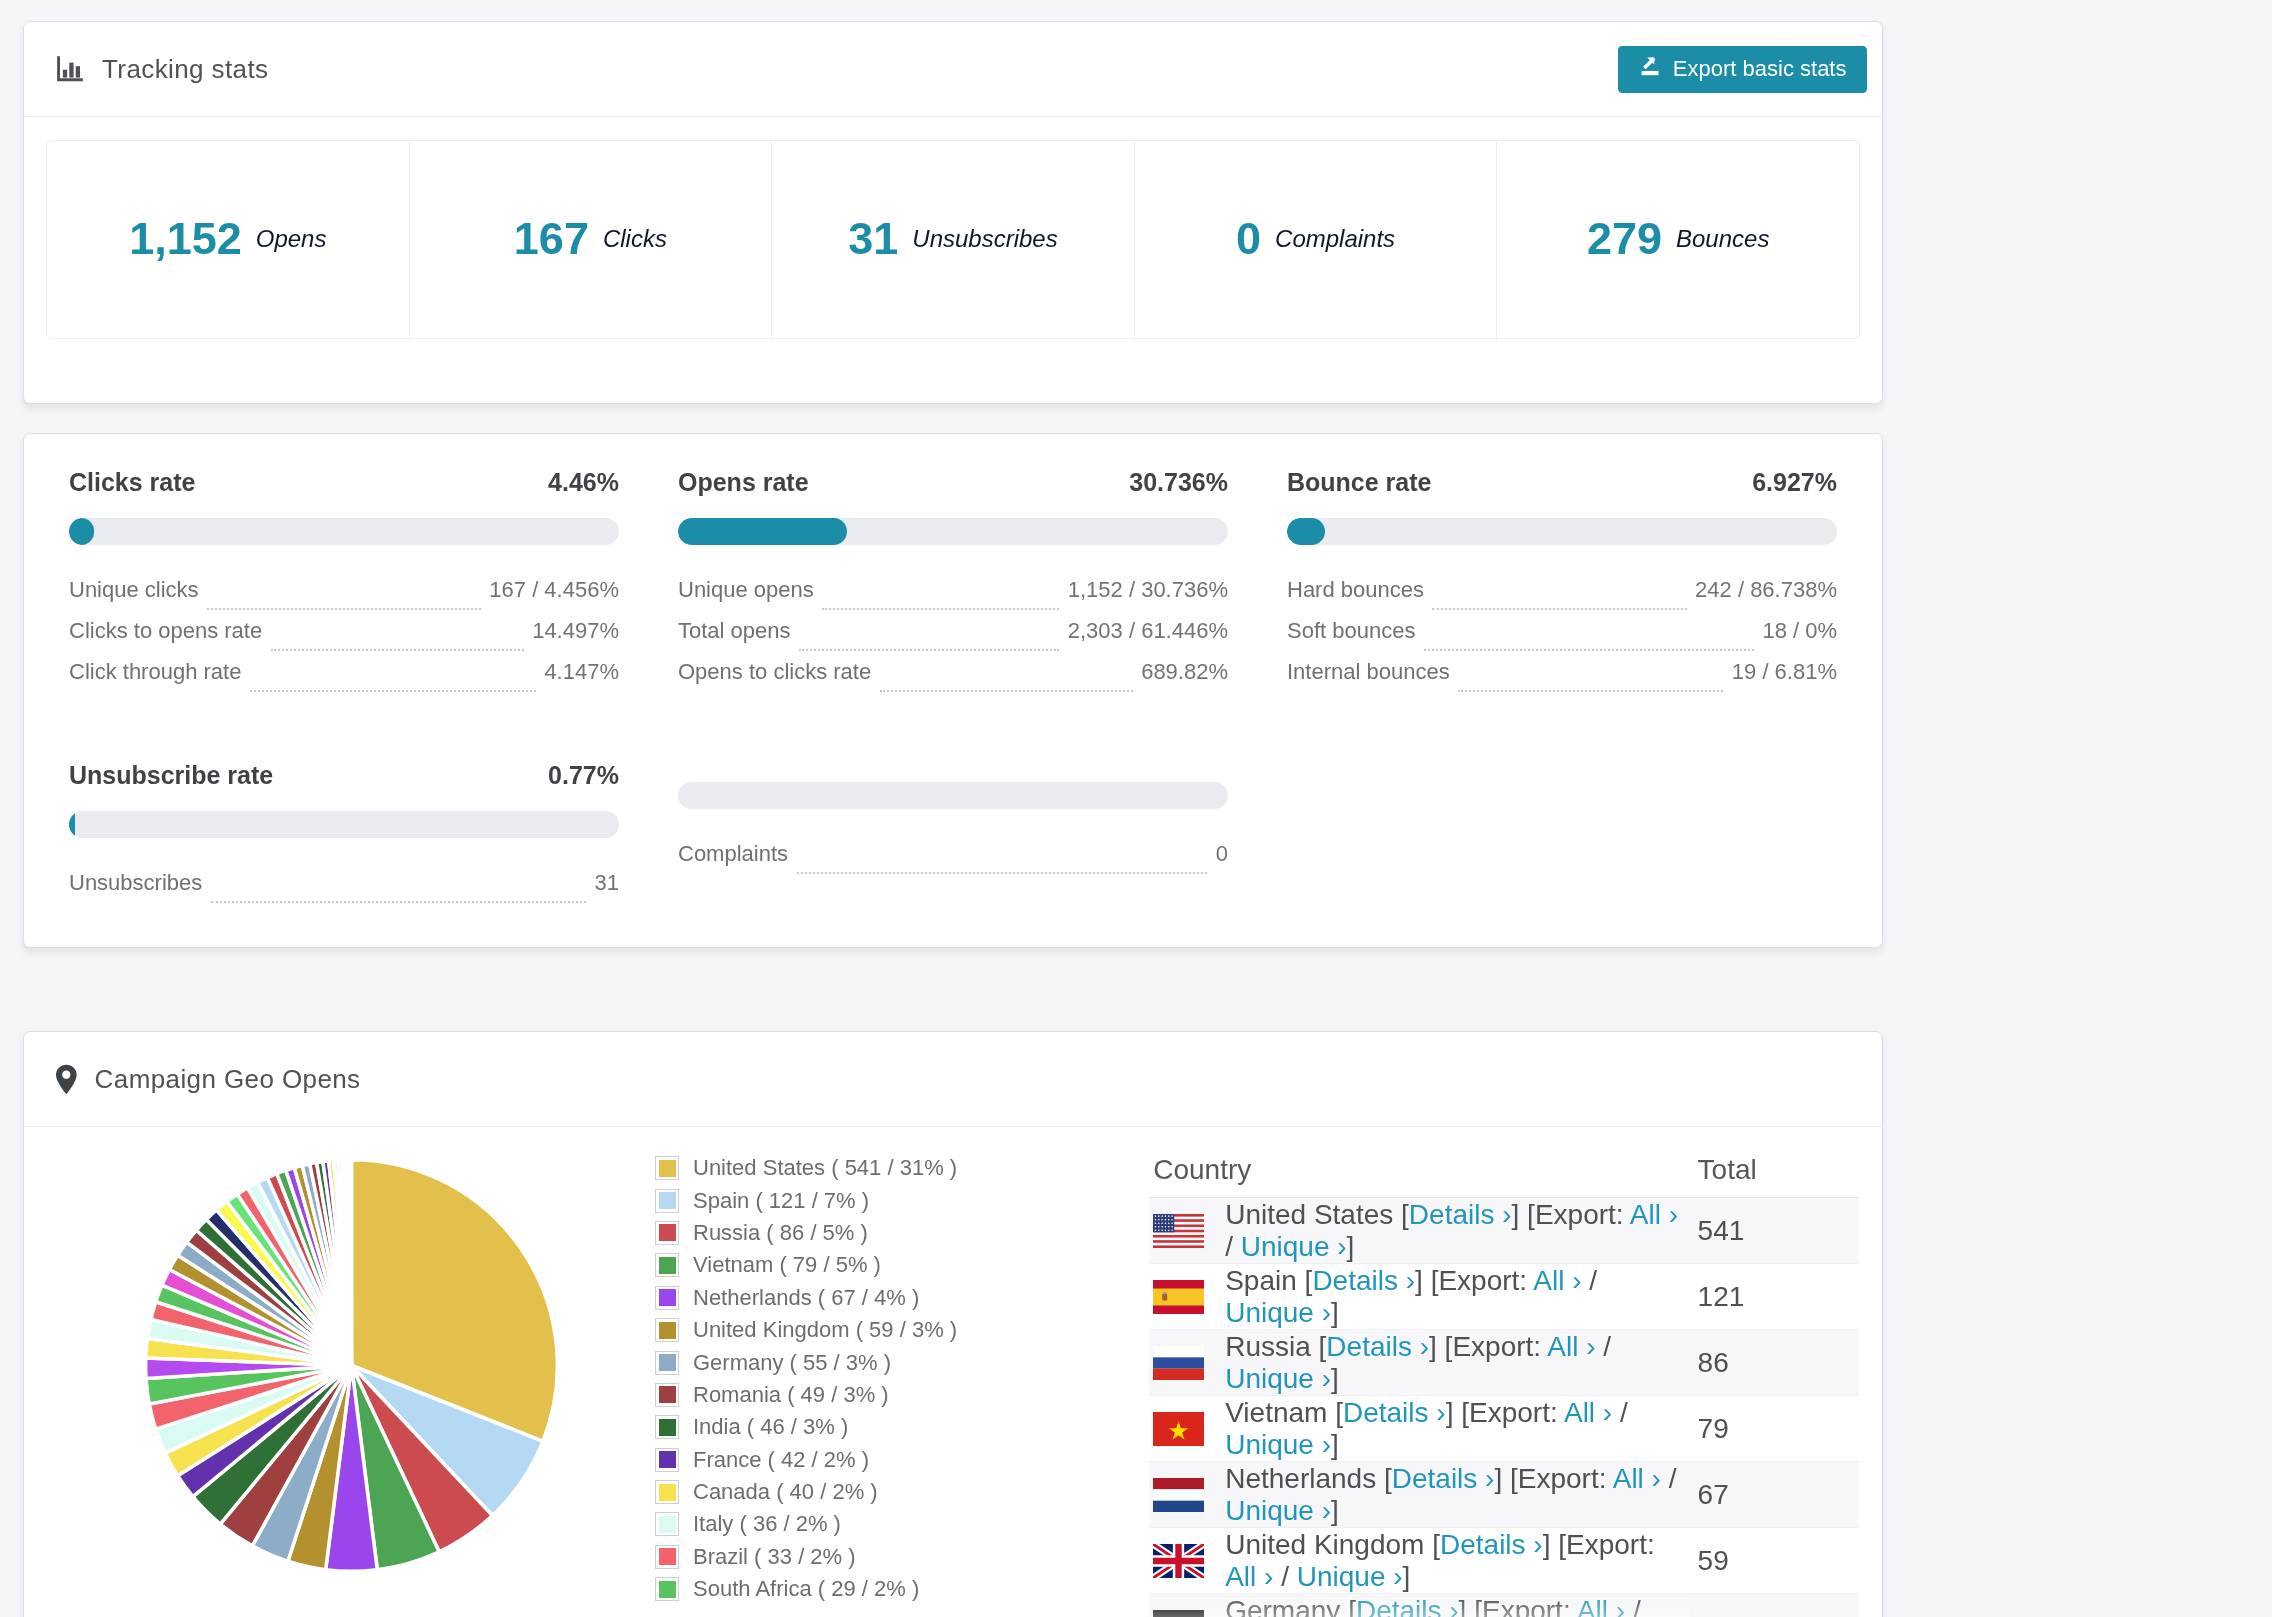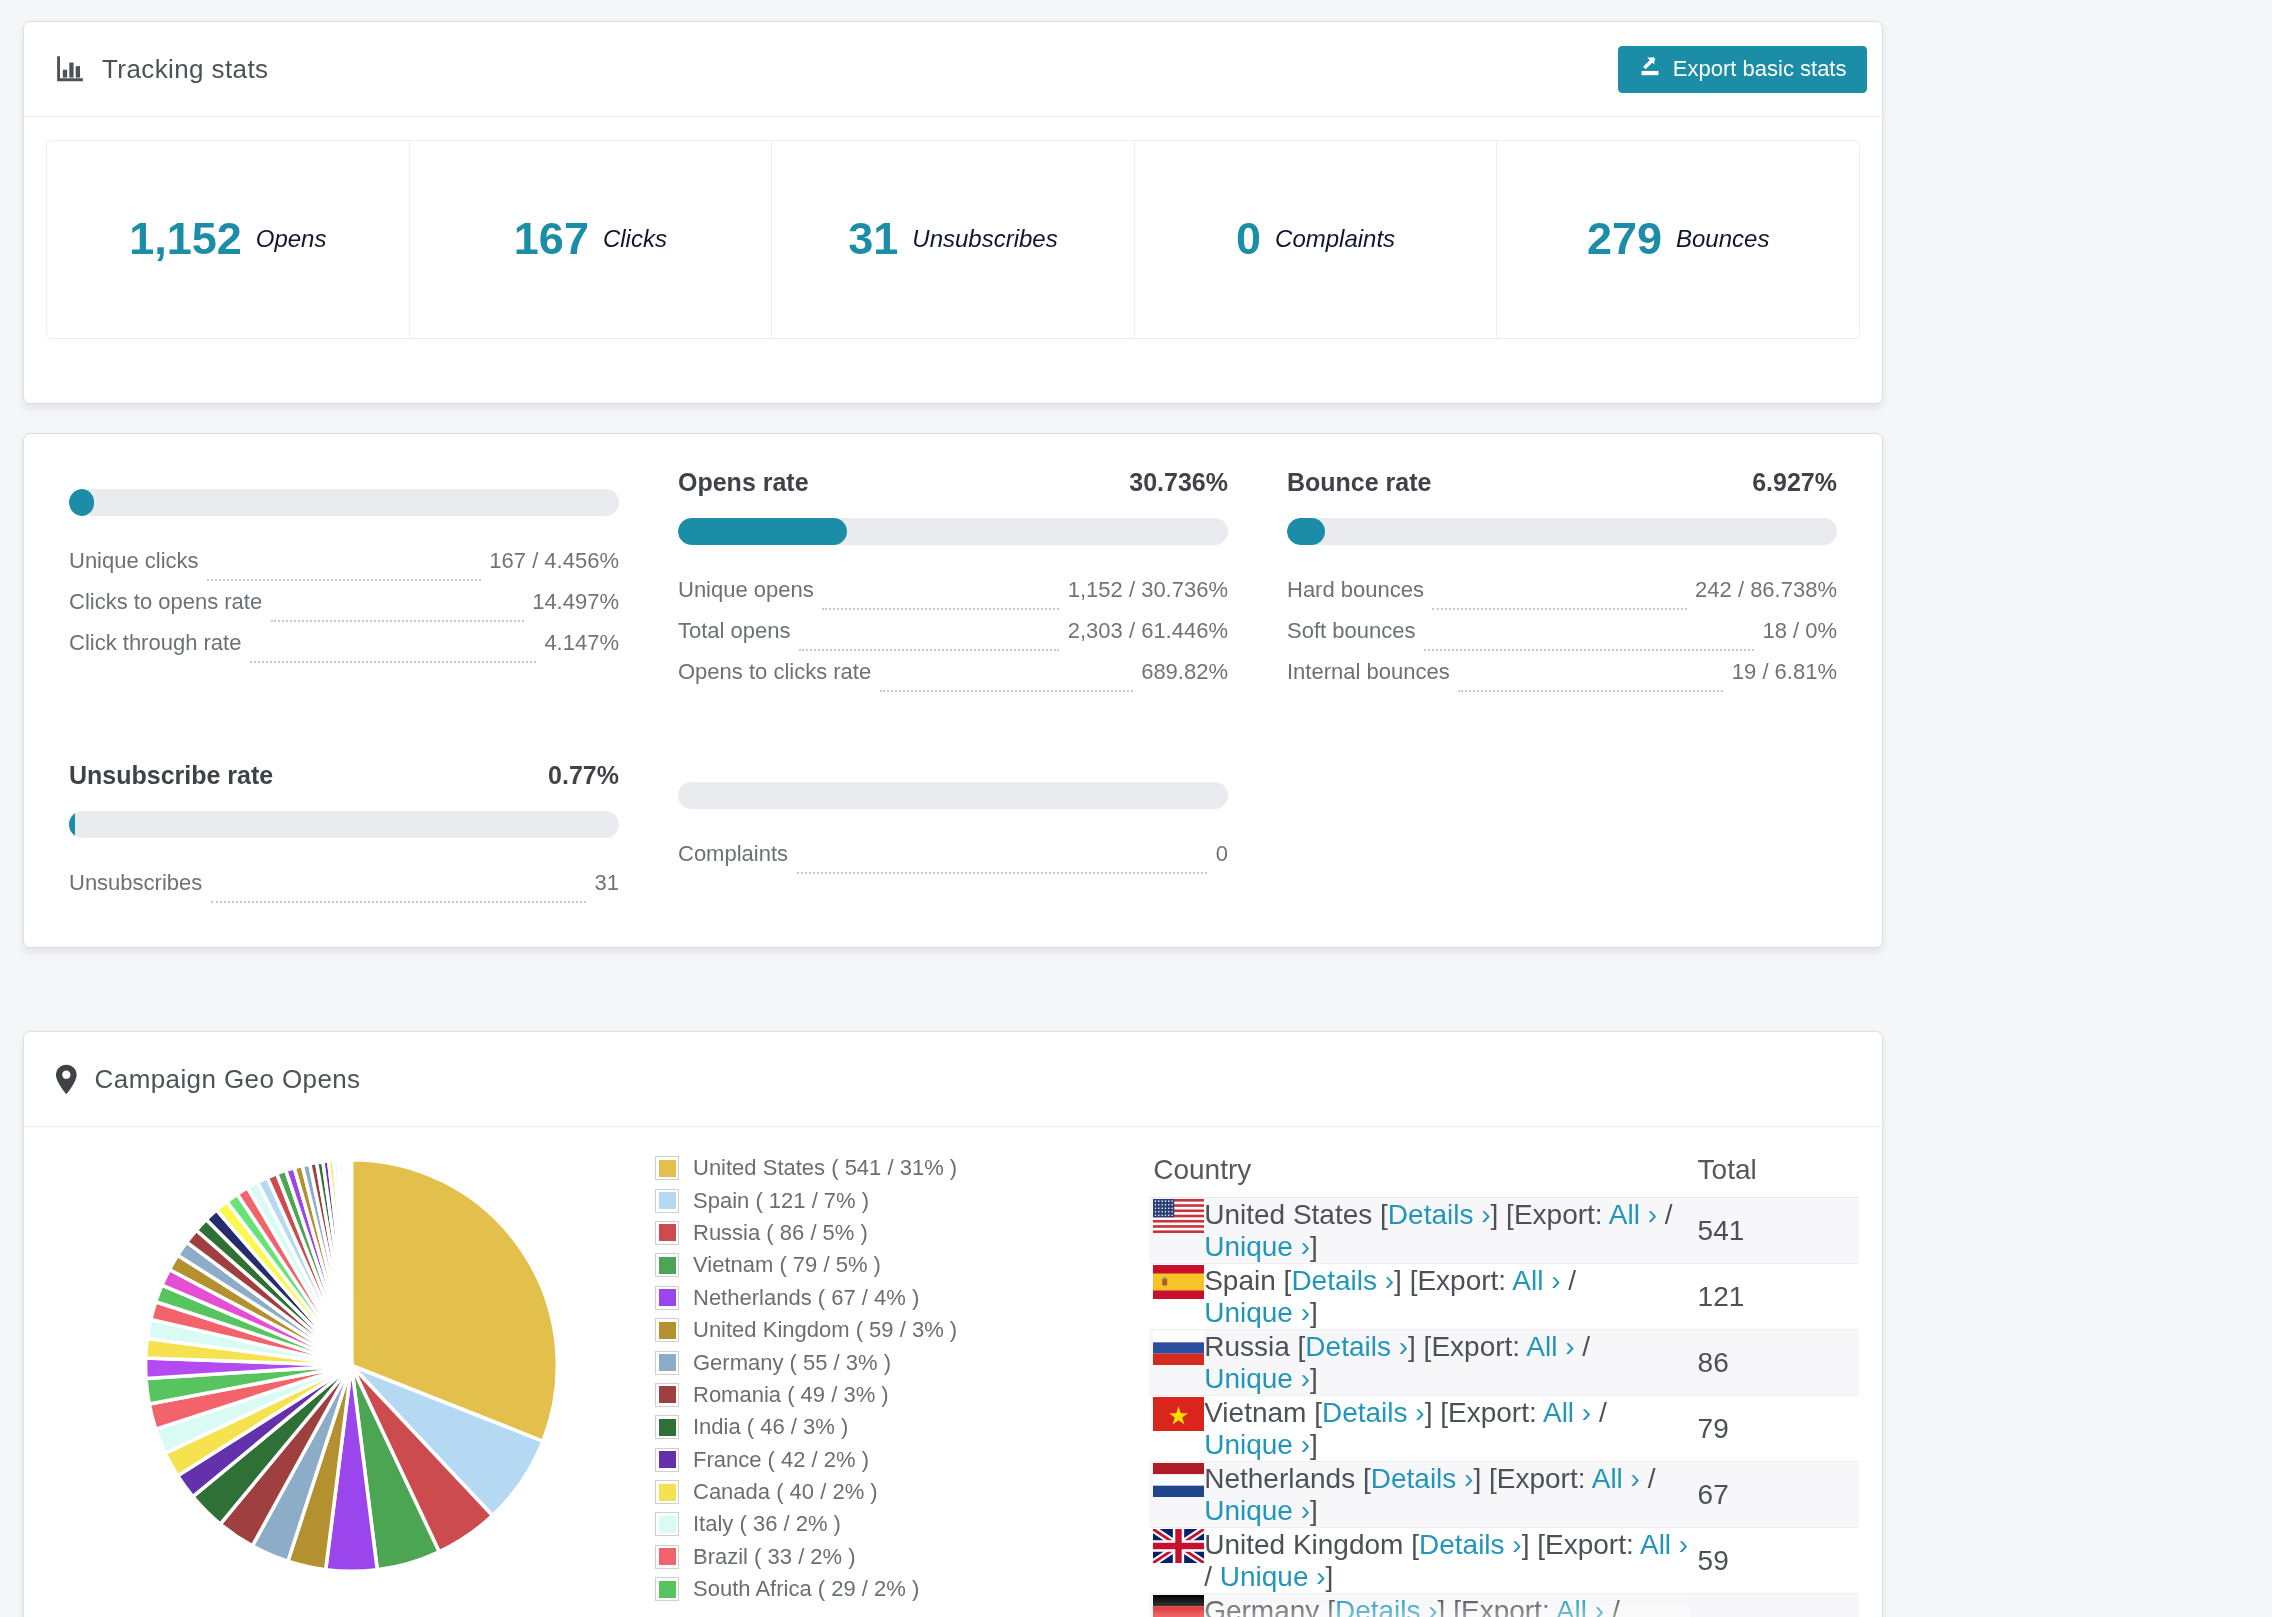--- a/index.html
+++ b/index.html
@@ -145,21 +145,21 @@
     text-align: left;
     font-weight: normal;
     color: #55585c;
     height: 55px;
     border-bottom: 1.4px solid #e8e9ec;
     padding-left: 4.2px;
   }
   td { height: 66px; padding-left: 4.2px; border-bottom: 1.4px solid #f0f0f2; }
   tbody tr:nth-child(odd) { background: #f7f7f9; }
   th.col-total, td.col-total { width: 166px; }
-  .country-cell { display: flex; }
+  .country-cell { display: flex; align-items: center; gap: 21px; }
   .flag { width: 51px; height: 34px; flex: 0 0 auto; display: inline-block; }
   .flag svg { display: block; width: 51px; height: 34px; }
   .tbl-link { color: var(--link, #2196ba); text-decoration: none; cursor: pointer; white-space: nowrap; }
   .br, .exp { color: #4d5055; }
   .table-fade {
     position: absolute;
     left: 0; bottom: 0;
     width: 76%; height: 65px;
     background: linear-gradient(to top, #ffffff 18%, rgba(255,255,255,0));
     pointer-events: none;
@@ -213,20 +213,24 @@
       <div class="stat-box">
         <div class="stat-value">279</div>
         <div class="stat-label">Bounces</div>
       </div>
     </div>
 </section>
 
 <section class="card" id="card-rates">
   <div class="rates-grid" id="rates-grid">
       <section class="rate-block">
+        <div class="rate-head">
+          <span class="rate-title">Clicks rate</span>
+          <span class="rate-value">4.46%</span>
+        </div>
         <div class="progress">
           <div class="progress-fill" style="width: 4.46%;"></div>
         </div>
         <div class="rate-rows">
           <div class="rate-row">
             <span class="label">Unique clicks</span>
             <span class="leader"></span>
             <span class="value">167 / 4.456%</span>
           </div>
           <div class="rate-row">

